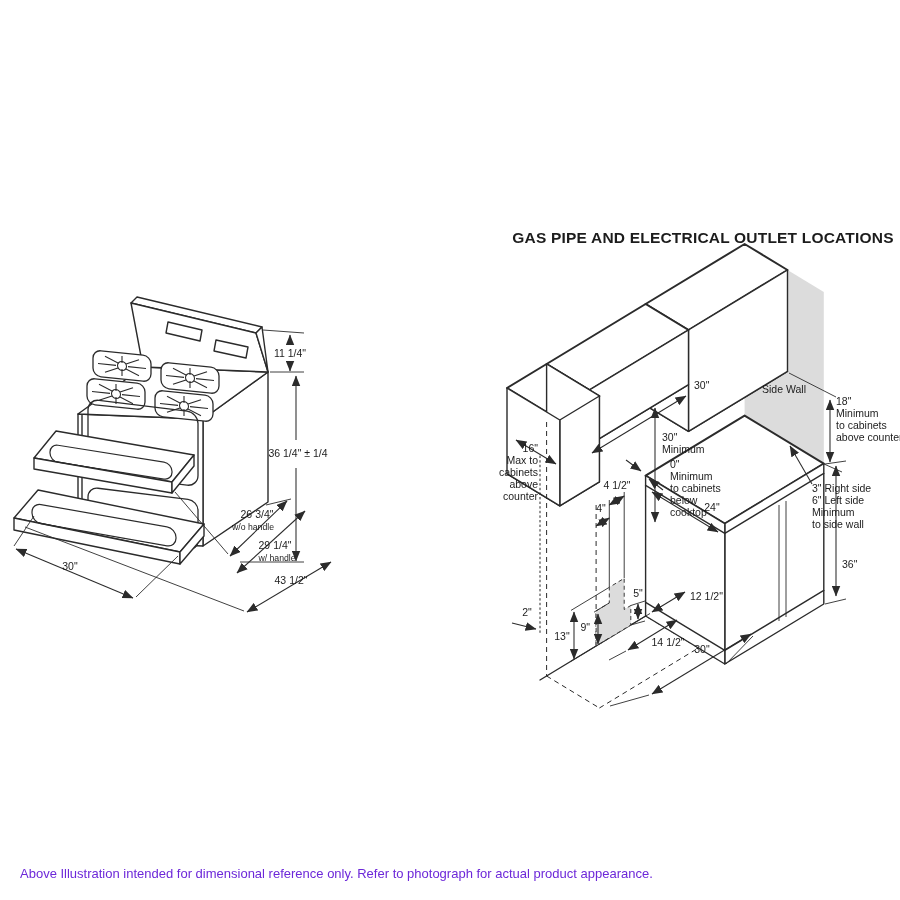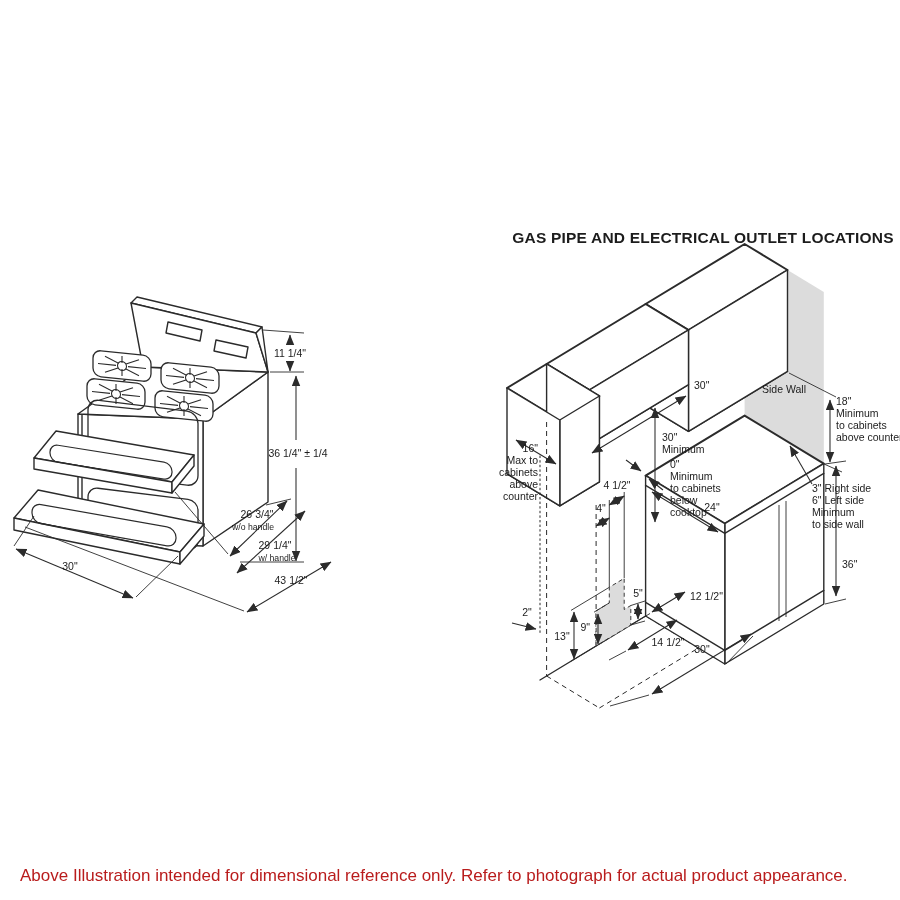--- a/index.html
+++ b/index.html
@@ -12,21 +12,21 @@
   .tt{font-size:15.5px;font-weight:bold;letter-spacing:.2px;}
   .ln{fill:none;stroke:#2b2b2b;stroke-width:1.4;stroke-linejoin:round;stroke-linecap:round;}
   .wh{fill:#ffffff;stroke:#2b2b2b;stroke-width:1.4;stroke-linejoin:round;}
   .whb{fill:#ffffff;stroke:#2b2b2b;stroke-width:2;stroke-linejoin:round;}
   .gy{fill:#dcdcdc;stroke:none;}
   .gz{fill:#dcdcdc;stroke:#3a3a3a;stroke-width:1;stroke-dasharray:4 3;}
   .dim{fill:none;stroke:#2b2b2b;stroke-width:1.05;stroke-linecap:butt;}
   .ext{fill:none;stroke:#2b2b2b;stroke-width:.9;}
   .dsh{fill:none;stroke:#2b2b2b;stroke-width:1;stroke-dasharray:5 4;}
   .dot{fill:none;stroke:#2b2b2b;stroke-width:1;stroke-dasharray:1.6 3;stroke-linecap:round;}
-  #caption{position:absolute;left:20px;top:866px;width:870px;font-size:17px;color:#b91c1c;}
+  #caption{position:absolute;left:20px;top:866px;width:870px;font-size:13px;color:#6d28d9;}
 </style>
 </head>
 <body>
 
 <div id="page">
 <svg width="900" height="900" viewBox="0 0 900 900">
   <defs>
     <marker id="ah" orient="auto-start-reverse" markerUnits="userSpaceOnUse" markerWidth="11" markerHeight="9" refX="9.5" refY="4" viewBox="0 0 10 8">
       <path d="M0,0 L10,4 L0,8 z" fill="#2b2b2b"></path>
     </marker>

